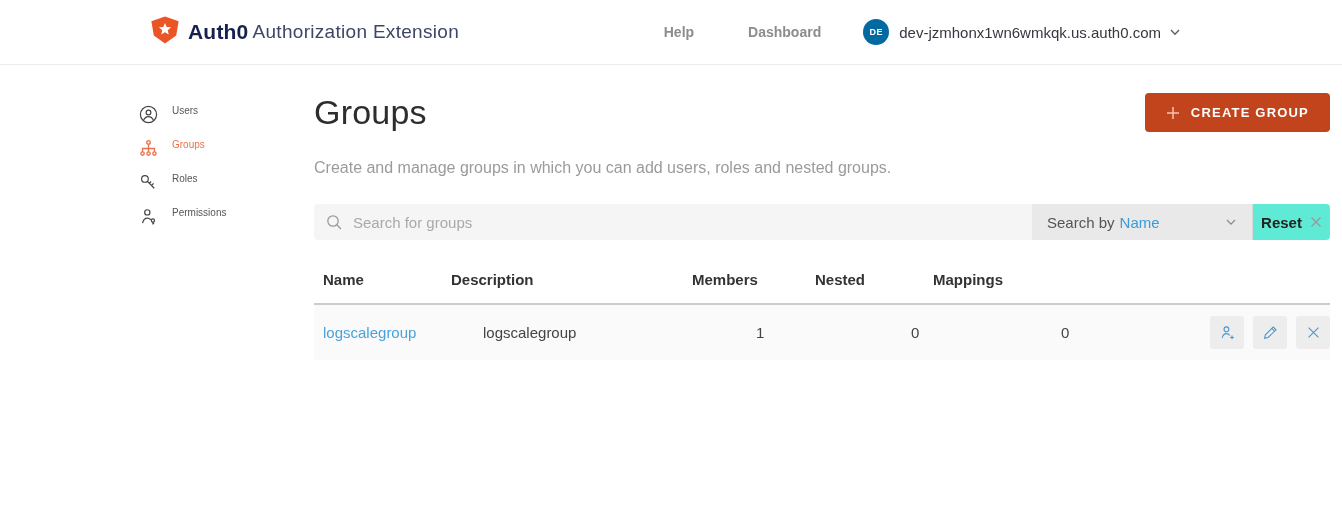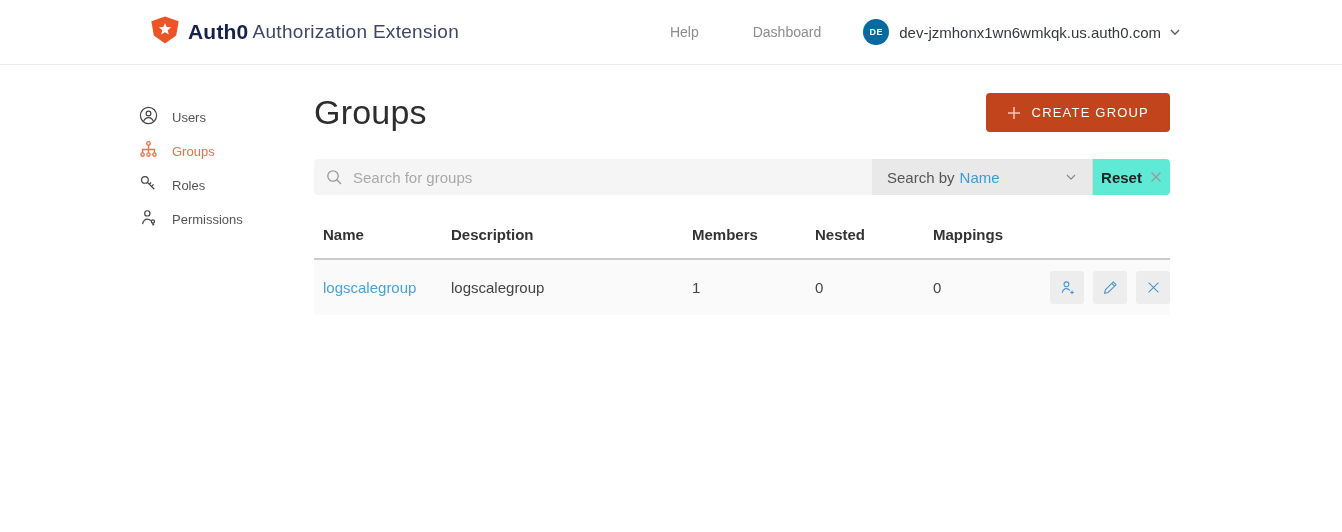--- a/index.html
+++ b/index.html
@@ -7,45 +7,45 @@
     font-family: "Liberation Sans", sans-serif; }
   .shell { width: 1031px; margin-left: 139px; }
 
   
   .topbar { border-bottom: 1px solid #ececec; background: #fff; padding-left: 11px; }
   .topbar-inner { display: flex; align-items: center; height: 64px; }
   .logo-badge { width: 30px; height: 32px; display: block; }
   .brand-word { font-size: 21px; font-weight: 700; color: #16214d; margin-left: 8px; letter-spacing: .2px; }
   .app-title { font-size: 19px; color: #3d4666; margin-left: 4px; letter-spacing: .3px; }
   .top-right { margin-left: auto; display: flex; align-items: center; }
-  .top-link { font-size: 14px; color: #8c8c8c; cursor: pointer; }
+  .top-link { font-size: 14px; color: #8c8c8c; cursor: pointer; font-weight: bold; }
   .top-link.help { margin-right: 54px; }
   .top-link.dash { margin-right: 42px; }
   .account { display: flex; align-items: center; cursor: pointer; }
   .avatar { width: 26px; height: 26px; border-radius: 50%; background: #0369a1; color: #fff;
     font-size: 9px; font-weight: 700; display: flex; align-items: center; justify-content: center;
     letter-spacing: .5px; margin-right: 10px; }
   .domain { font-size: 15px; color: #35393f; margin-right: 8px; }
   .chev { width: 12px; height: 12px; stroke: #5a5f66; }
 
   
   .content { display: flex; }
   .sidebar { width: 175px; padding-top: 40px; flex: none; }
-  .nav-item { display: flex; align-items: flex-end; gap: 14px; margin-bottom: 14px; height: 20px;
-    font-size: 13px; color: #555; cursor: pointer; }
+  .nav-item { display: flex; align-items: flex-start; gap: 14px; margin-bottom: 14px; height: 20px;
+    font-size: 10px; color: #555; cursor: pointer; }
   .nav-item svg { width: 19px; height: 19px; stroke: #444; flex: none; }
   .nav-item.active { color: #e8714b; }
   .nav-item.active svg { stroke: #e8714b; }
 
   .main { flex: 1; padding-top: 28px; }
   .title-row { display: flex; align-items: center; justify-content: space-between; }
   h1.page-title { font-size: 34px; font-weight: 500; color: #2d2d2d; letter-spacing: .2px; }
   .create-btn { display: flex; align-items: center; gap: 11px; height: 39px; padding: 0 21px;
     background: #c2441c; border: none; border-radius: 4px; color: #fff; font-size: 13px;
-    font-weight: 400; letter-spacing: 1.2px; cursor: pointer; font-family: inherit; }
+    font-weight: 700; letter-spacing: 1.2px; cursor: pointer; font-family: inherit; }
   .create-btn svg { width: 14px; height: 14px; stroke: #f4c4b2; }
 
   .page-desc { margin-top: 27px; font-size: 16px; color: #9b9b9b; }
 
   
   .search-bar { margin-top: 27px; display: flex; height: 36px; border-radius: 4px; overflow: hidden; }
   .search-input-wrap { flex: 1; background: #f5f5f5; position: relative; display: flex; align-items: center; }
   .search-input-wrap svg { position: absolute; left: 12px; width: 16px; height: 16px; stroke: #9a9a9a; }
   .search-input { width: 100%; height: 100%; background: transparent; border: none; outline: none;
     padding-left: 39px; font-size: 15px; color: #555; font-family: inherit; }
@@ -58,21 +58,21 @@
     border-top: none; border-bottom: none; display: flex; align-items: center; justify-content: center;
     gap: 8px; font-size: 15px; font-weight: 700; color: #222; cursor: pointer; font-family: inherit; }
   .reset-btn svg { width: 12px; height: 12px; stroke: #9a9a9a; }
 
   
   .table { margin-top: 31px; }
   .thead, .trow { display: grid; grid-template-columns: 128px 241px 123px 118px 117px 120px;
     padding-left: 9px; }
   .thead { font-size: 15px; font-weight: 700; color: #333; padding-bottom: 15px;
     border-bottom: 2px solid #cccccc; }
-  .trow { background: #fafafa; height: 55px; align-items: center; font-size: 15px; color: #444; }
+  .trow { background: #fafafa; height: 55px; align-items: center; font-size: 15px; color: #444; gap: 32px; }
   .cell-link { color: #4aa2d9; cursor: pointer; text-decoration: none; }
   .actions { display: flex; gap: 9px; justify-content: flex-end; }
   .action-btn { width: 34px; height: 33px; background: #ededed; border: none; border-radius: 3px;
     display: flex; align-items: center; justify-content: center; cursor: pointer; }
   .action-btn svg { width: 17px; height: 17px; stroke: #4a96c8; }
 </style>
 </head>
 <body>
 
 <div class="topbar">
@@ -148,20 +148,21 @@
       <h1 class="page-title">Groups</h1>
       <button class="create-btn">
         <svg viewBox="0 0 14 14" fill="none" stroke-width="1.5">
             <line x1="7" y1="1" x2="7" y2="13"></line>
             <line x1="1" y1="7" x2="13" y2="7"></line>
           </svg>
         <span>CREATE GROUP</span>
       </button>
     </div>
 
+    <p class="page-desc">Create and manage groups in which you can add users, roles and nested groups.</p>
 
     <div class="search-bar">
       <div class="search-input-wrap">
         <svg viewBox="0 0 16 16" fill="none" stroke-width="1.3">
           <circle cx="7" cy="7" r="5.2"></circle>
             <line x1="10.8" y1="10.8" x2="15" y2="15"></line>
         </svg>
         <input class="search-input" type="text" placeholder="Search for groups" style="">
       </div>
       <div class="search-by">

